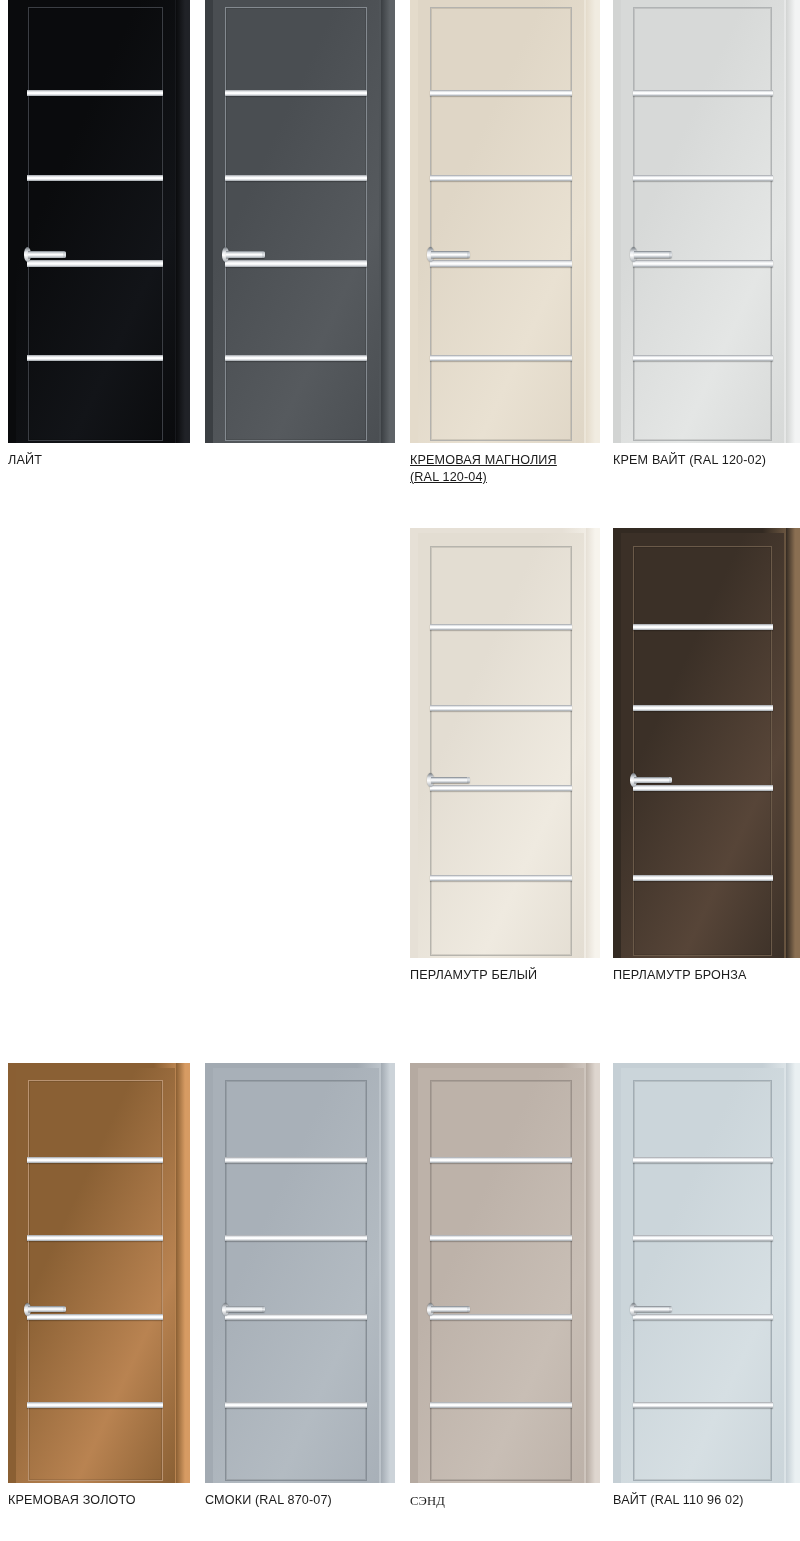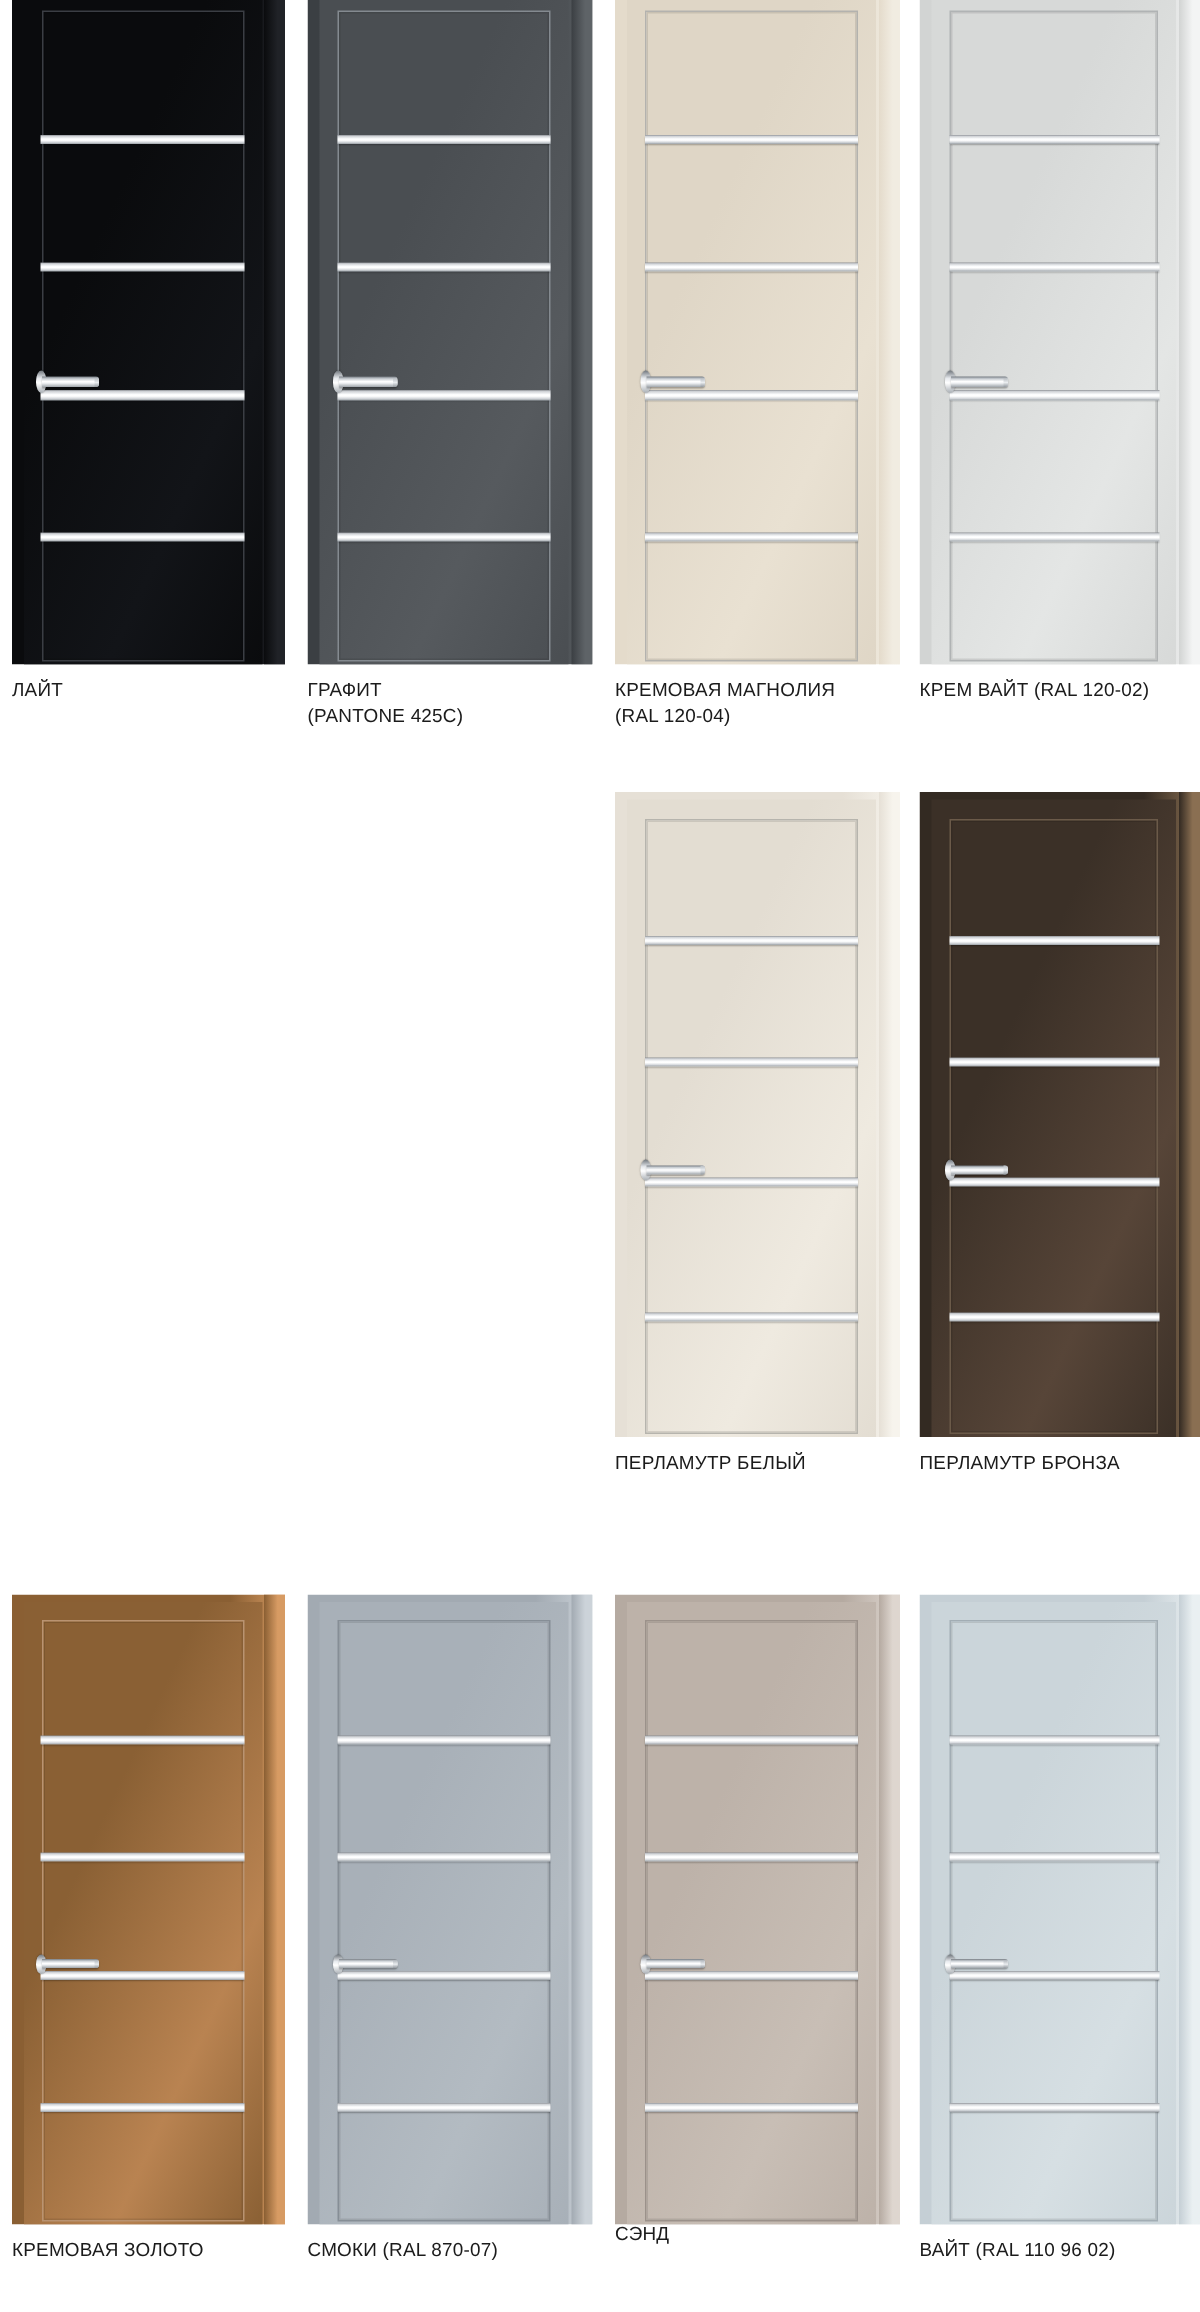--- a/index.html
+++ b/index.html
@@ -159,40 +159,38 @@
           <div class="strip" style="top: 21.5%;"></div>
           <div class="strip" style="top: 40.4%;"></div>
           <div class="strip" style="top: 59.4%;"></div>
           <div class="strip" style="top: 80.4%;"></div>
           <div class="handle" style="top: 57.4%;">
             <span class="rosette"></span>
             <span class="lever"></span>
           </div>
         </div>
       </div>
-      <div class="caption" style="top: 464px; left: 0px; width: 230px;">ГРАФИТ
-(PANTONE 425C)</div>
     </div>
     <div class="door-cell" style="left: 410px; top: -12px; width: 190px; height: 525px;">
       <div class="door-figure" style="width: 190px; height: 455px;">
         <div class="jamb" style="background: linear-gradient(to right, rgb(228, 219, 203) 0%, rgb(228, 219, 203) 80%, rgb(241, 236, 225) 100%);"></div>
         <div class="reveal" style="background: linear-gradient(to right, rgb(228, 219, 203) 0%, rgb(241, 236, 225) 65%, rgb(241, 236, 225) 100%);"></div>
         <div class="leaf" style="background: linear-gradient(115deg, rgb(223, 214, 198) 0%, rgb(223, 214, 198) 34%, rgb(233, 225, 210) 72%, rgb(223, 214, 198) 100%);">
           <div class="leaf-outline" style="border-color: rgb(179, 178, 174);"></div>
           <div class="strip" style="top: 21.5%;"></div>
           <div class="strip" style="top: 40.4%;"></div>
           <div class="strip" style="top: 59.4%;"></div>
           <div class="strip" style="top: 80.4%;"></div>
           <div class="handle" style="top: 57.4%;">
             <span class="rosette"></span>
             <span class="lever"></span>
           </div>
         </div>
       </div>
-      <div class="caption" style="top: 464px; left: 0px; width: 230px;">КРЕМОВАЯ МАГНОЛИЯ
+      <div class="caption" style="top: 464px; left: 0px; width: 230px; text-decoration: underline;">КРЕМОВАЯ МАГНОЛИЯ
 (RAL 120-04)</div>
     </div>
     <div class="door-cell" style="left: 613px; top: -12px; width: 187px; height: 525px;">
       <div class="door-figure" style="width: 187px; height: 455px;">
         <div class="jamb" style="background: linear-gradient(to right, rgb(210, 212, 211) 0%, rgb(210, 212, 211) 80%, rgb(243, 244, 244) 100%);"></div>
         <div class="reveal" style="background: linear-gradient(to right, rgb(210, 212, 211) 0%, rgb(243, 244, 244) 65%, rgb(243, 244, 244) 100%);"></div>
         <div class="leaf" style="background: linear-gradient(115deg, rgb(215, 217, 216) 0%, rgb(215, 217, 216) 34%, rgb(228, 230, 229) 72%, rgb(215, 217, 216) 100%);">
           <div class="leaf-outline" style="border-color: rgb(176, 179, 180);"></div>
           <div class="strip" style="top: 21.5%;"></div>
           <div class="strip" style="top: 40.4%;"></div>
@@ -287,21 +285,21 @@
           <div class="strip" style="top: 21.5%;"></div>
           <div class="strip" style="top: 40.4%;"></div>
           <div class="strip" style="top: 59.4%;"></div>
           <div class="strip" style="top: 80.4%;"></div>
           <div class="handle" style="top: 57.4%;">
             <span class="rosette"></span>
             <span class="lever"></span>
           </div>
         </div>
       </div>
-      <div class="caption" style="top: 418px; left: 0px; width: 230px;">СЭНД</div>
+      <div class="caption" style="top: 430px; left: 0px; width: 230px; font-family: Liberation Serif, serif;">СЭНД</div>
     </div>
     <div class="door-cell" style="left: 613px; top: 1063px; width: 187px; height: 490px;">
       <div class="door-figure" style="width: 187px; height: 420px;">
         <div class="jamb" style="background: linear-gradient(to right, rgb(197, 207, 213) 0%, rgb(197, 207, 213) 80%, rgb(234, 240, 242) 100%);"></div>
         <div class="reveal" style="background: linear-gradient(to right, rgb(197, 207, 213) 0%, rgb(234, 240, 242) 65%, rgb(234, 240, 242) 100%);"></div>
         <div class="leaf" style="background: linear-gradient(115deg, rgb(203, 213, 218) 0%, rgb(203, 213, 218) 34%, rgb(214, 223, 227) 72%, rgb(203, 213, 218) 100%);">
           <div class="leaf-outline" style="border-color: rgb(162, 173, 180);"></div>
           <div class="strip" style="top: 21.5%;"></div>
           <div class="strip" style="top: 40.4%;"></div>
           <div class="strip" style="top: 59.4%;"></div>

